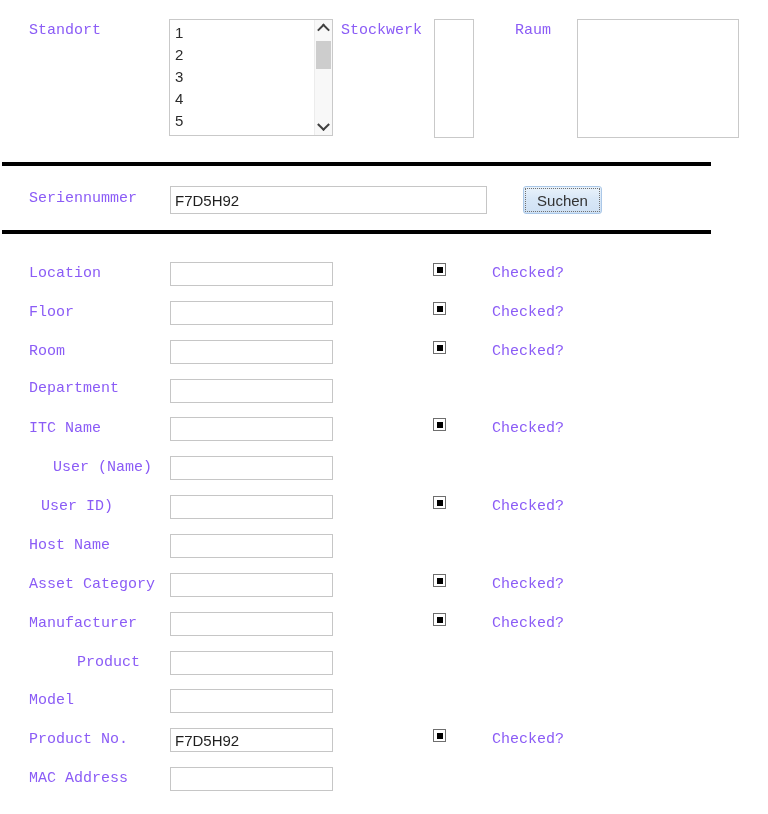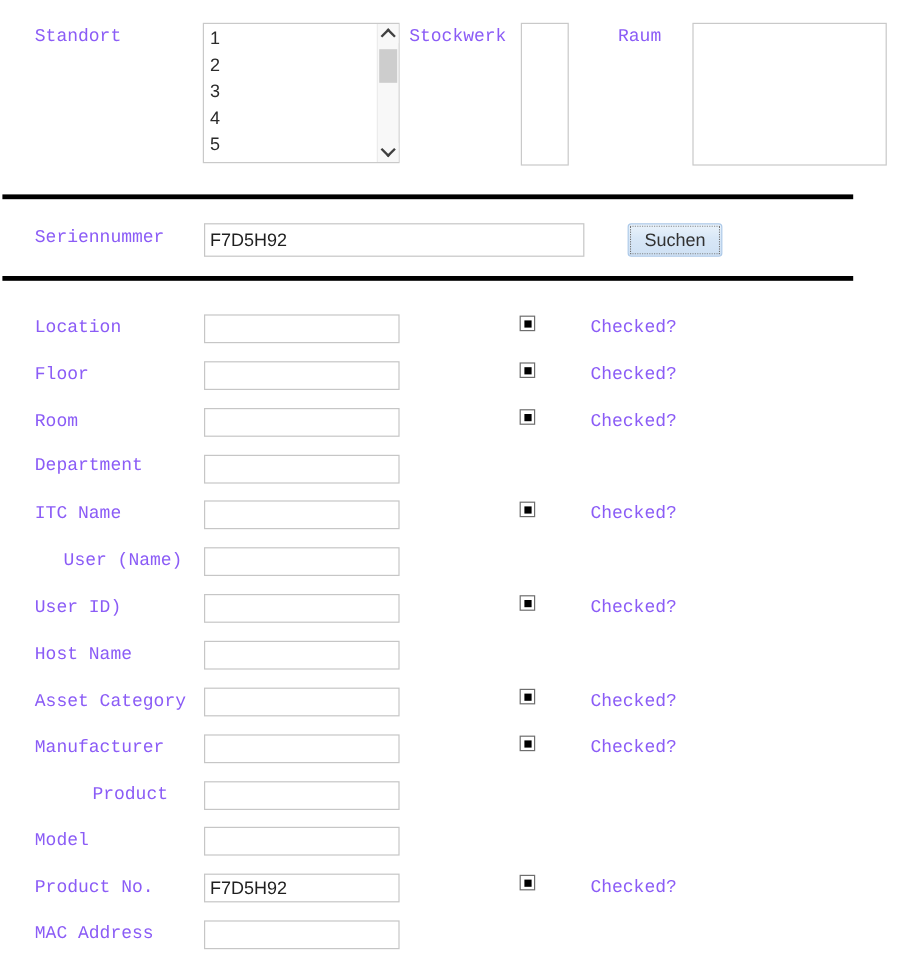--- a/index.html
+++ b/index.html
@@ -123,21 +123,21 @@
       <div class="lbl" style="left: 29px; top: 379px;">Department</div>
       <input type="text" class="textbox" value="" style="left: 170px; top: 379px; width: 163px; height: 24px;">
       <div class="lbl" style="left: 29px; top: 419px; text-align: center;">ITC Name</div>
       <input type="text" class="textbox" value="" style="left: 170px; top: 417px; width: 163px; height: 24px;">
       <div class="checkbox" style="left: 433px; top: 418px;">
         <div class="inner"></div>
       </div>
       <div class="lbl" style="left: 492px; top: 419px;">Checked?</div>
       <div class="lbl" style="left: 29px; top: 458px; margin-left: 24px;">User (Name)</div>
       <input type="text" class="textbox" value="" style="left: 170px; top: 456px; width: 163px; height: 24px;">
-      <div class="lbl" style="left: 29px; top: 497px;">User ID)</div>
+      <div class="lbl" style="left: 41px; top: 497px;">User ID)</div>
       <input type="text" class="textbox" value="" style="left: 170px; top: 495px; width: 163px; height: 24px;">
       <div class="checkbox" style="left: 433px; top: 496px;">
         <div class="inner"></div>
       </div>
       <div class="lbl" style="left: 492px; top: 497px;">Checked?</div>
       <div class="lbl" style="left: 29px; top: 536px; text-align: right;">Host Name</div>
       <input type="text" class="textbox" value="" style="left: 170px; top: 534px; width: 163px; height: 24px;">
       <div class="lbl" style="left: 29px; top: 575px;">Asset Category</div>
       <input type="text" class="textbox" value="" style="left: 170px; top: 573px; width: 163px; height: 24px;">
       <div class="checkbox" style="left: 433px; top: 574px;">

